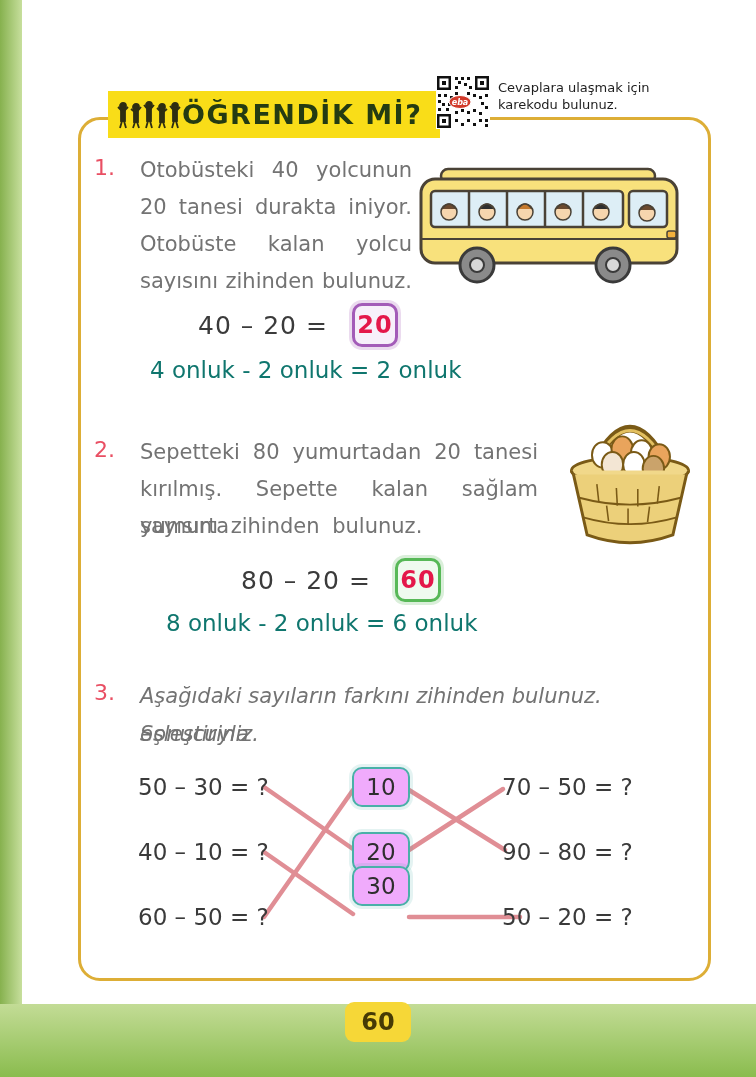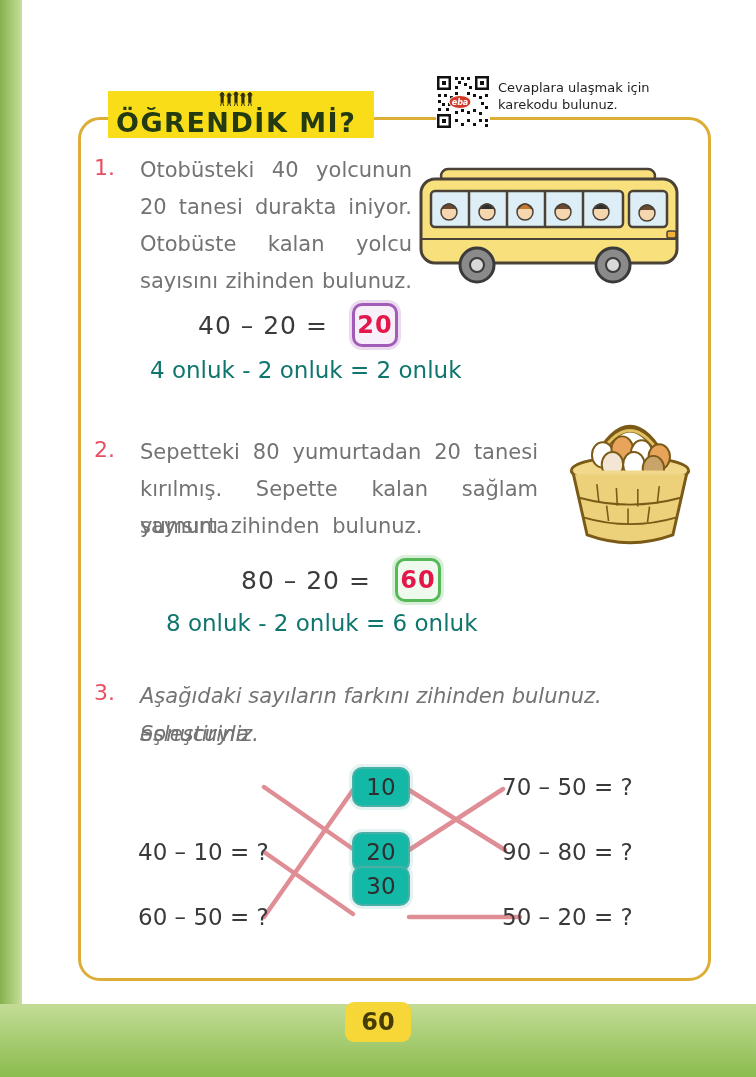--- a/index.html
+++ b/index.html
@@ -9,42 +9,42 @@
 
   .left-bar { left:0; top:0; width:22px; height:1077px;
     background:linear-gradient(to right,#86b14e,#c7df9d); }
   .bottom-band { left:0; top:1004px; width:756px; height:73px;
     background:linear-gradient(#c3dc96,#8abc4e); }
 
   .frame { left:78px; top:117px; width:633px; height:864px;
     border:3px solid #ddae36; border-radius:22px; background:#fff; }
 
   .title-bar { left:108px; top:91px; height:47px; background:#f9dd18;
-    display:flex; align-items:center; padding:0 18px 0 8px;flex-direction:column; }
+    display:flex; align-items:center; padding:0 18px 0 8px; }
   .title-text { font-size:27px; font-weight:bold; color:#243b12; letter-spacing:1.5px; }
 
   .qr { left:436px; top:75px; width:54px; height:54px; }
   .qr-caption { left:498px; top:80px; width:215px; font-size:13px; color:#1e1e1e; line-height:1.3; }
 
   .q-number { font-size:22px; color:#e94f63; }
   .q-text { font-size:21px; color:#737373; }
   .q-line { text-align:justify; text-align-last:justify; line-height:37px; height:37px; white-space:nowrap0; }
   .q-line-normal { text-align:left; text-align-last:auto; word-spacing:6px; line-height:37px; height:37px; }
   .q3-line { line-height:38px; height:38px; }
 
   .eq-row { display:flex; align-items:center; gap:24px; font-size:25px; color:#3b3b3b; letter-spacing:1px; }
   .answer-box { width:46px; height:44px; border-radius:10px; display:flex; align-items:center;
     justify-content:center; font-size:24px; font-weight:bold; color:#e4174a; }
   .answer-purple { border:3px solid #a35bb8; background:#f7effa; box-shadow:0 0 0 3px rgba(163,91,184,0.22); }
   .answer-green  { border:3px solid #57b857; background:#effaef; box-shadow:0 0 0 3px rgba(87,184,87,0.22); }
 
   .hint { font-size:23px; color:#0f766e; }
 
   .match-eq { font-size:23px; color:#3a3a3a; line-height:32px; }
-  .result-box { width:58px; height:40px; border:2.5px solid #49b0a8; background:#14b8a6;
+  .result-box { width:58px; height:40px; border:2.5px solid #49b0a8; background:#f0abfc;
     border-radius:10px; display:flex; align-items:center; justify-content:center;
     font-size:23px; color:#2e2e2e; box-shadow:0 0 0 3px rgba(73,176,168,0.15); }
 
   .badge { left:345px; top:1002px; width:66px; height:40px; background:#f6d737; border-radius:9px;
     display:flex; align-items:center; justify-content:center; font-size:24px; font-weight:bold; color:#463a05; }
 
   .lines-overlay { left:0; top:0; width:756px; height:1077px; pointer-events:none; }
 </style>
 </head>
 <body>
@@ -259,20 +259,21 @@
     <g stroke="#df8890" stroke-width="4.5" stroke-linecap="round" opacity="0.95">
       <line x1="264" y1="787" x2="353" y2="849"></line>
       <line x1="264" y1="852" x2="353" y2="914"></line>
       <line x1="264" y1="917" x2="353" y2="790"></line>
       <line x1="409" y1="790" x2="505" y2="850"></line>
       <line x1="409" y1="850" x2="503" y2="789"></line>
       <line x1="409" y1="917" x2="520" y2="917"></line>
     </g>
   </svg>
 
+  <div class="abs match-eq" style="left:138px; top:771px;">50 – 30 = ?</div>
   <div class="abs match-eq" style="left:138px; top:836px;">40 – 10 = ?</div>
   <div class="abs match-eq" style="left:138px; top:901px;">60 – 50 = ?</div>
 
   <div class="abs result-box" style="left:352px; top:767px;">10</div>
   <div class="abs result-box" style="left:352px; top:832px;">20</div>
   <div class="abs result-box" style="left:352px; top:866px;">30</div>
 
   <div class="abs match-eq" style="left:502px; top:771px;">70 – 50 = ?</div>
   <div class="abs match-eq" style="left:502px; top:836px;">90 – 80 = ?</div>
   <div class="abs match-eq" style="left:502px; top:901px;">50 – 20 = ?</div>

